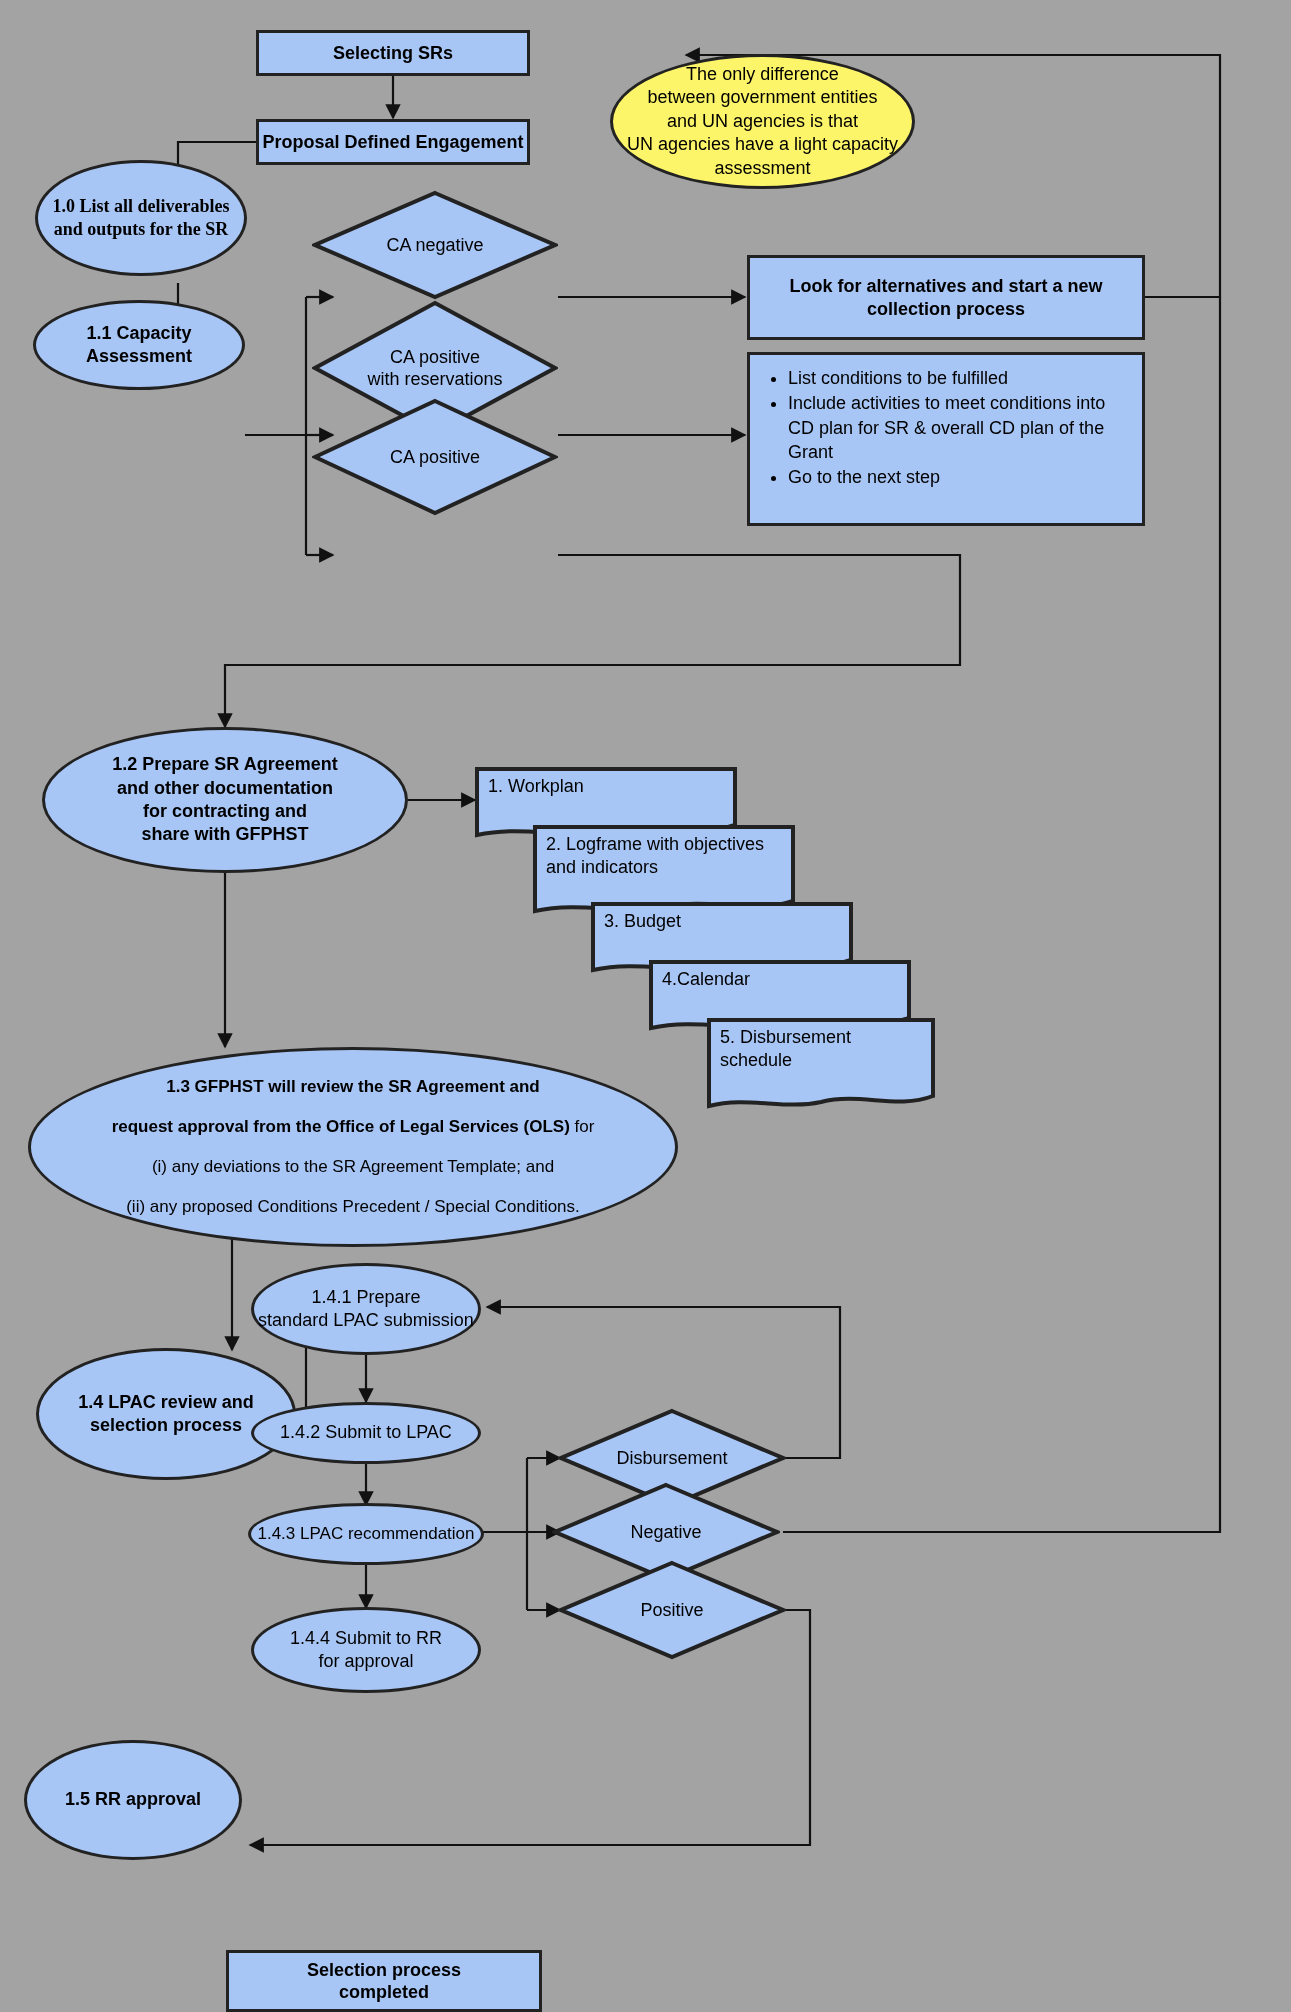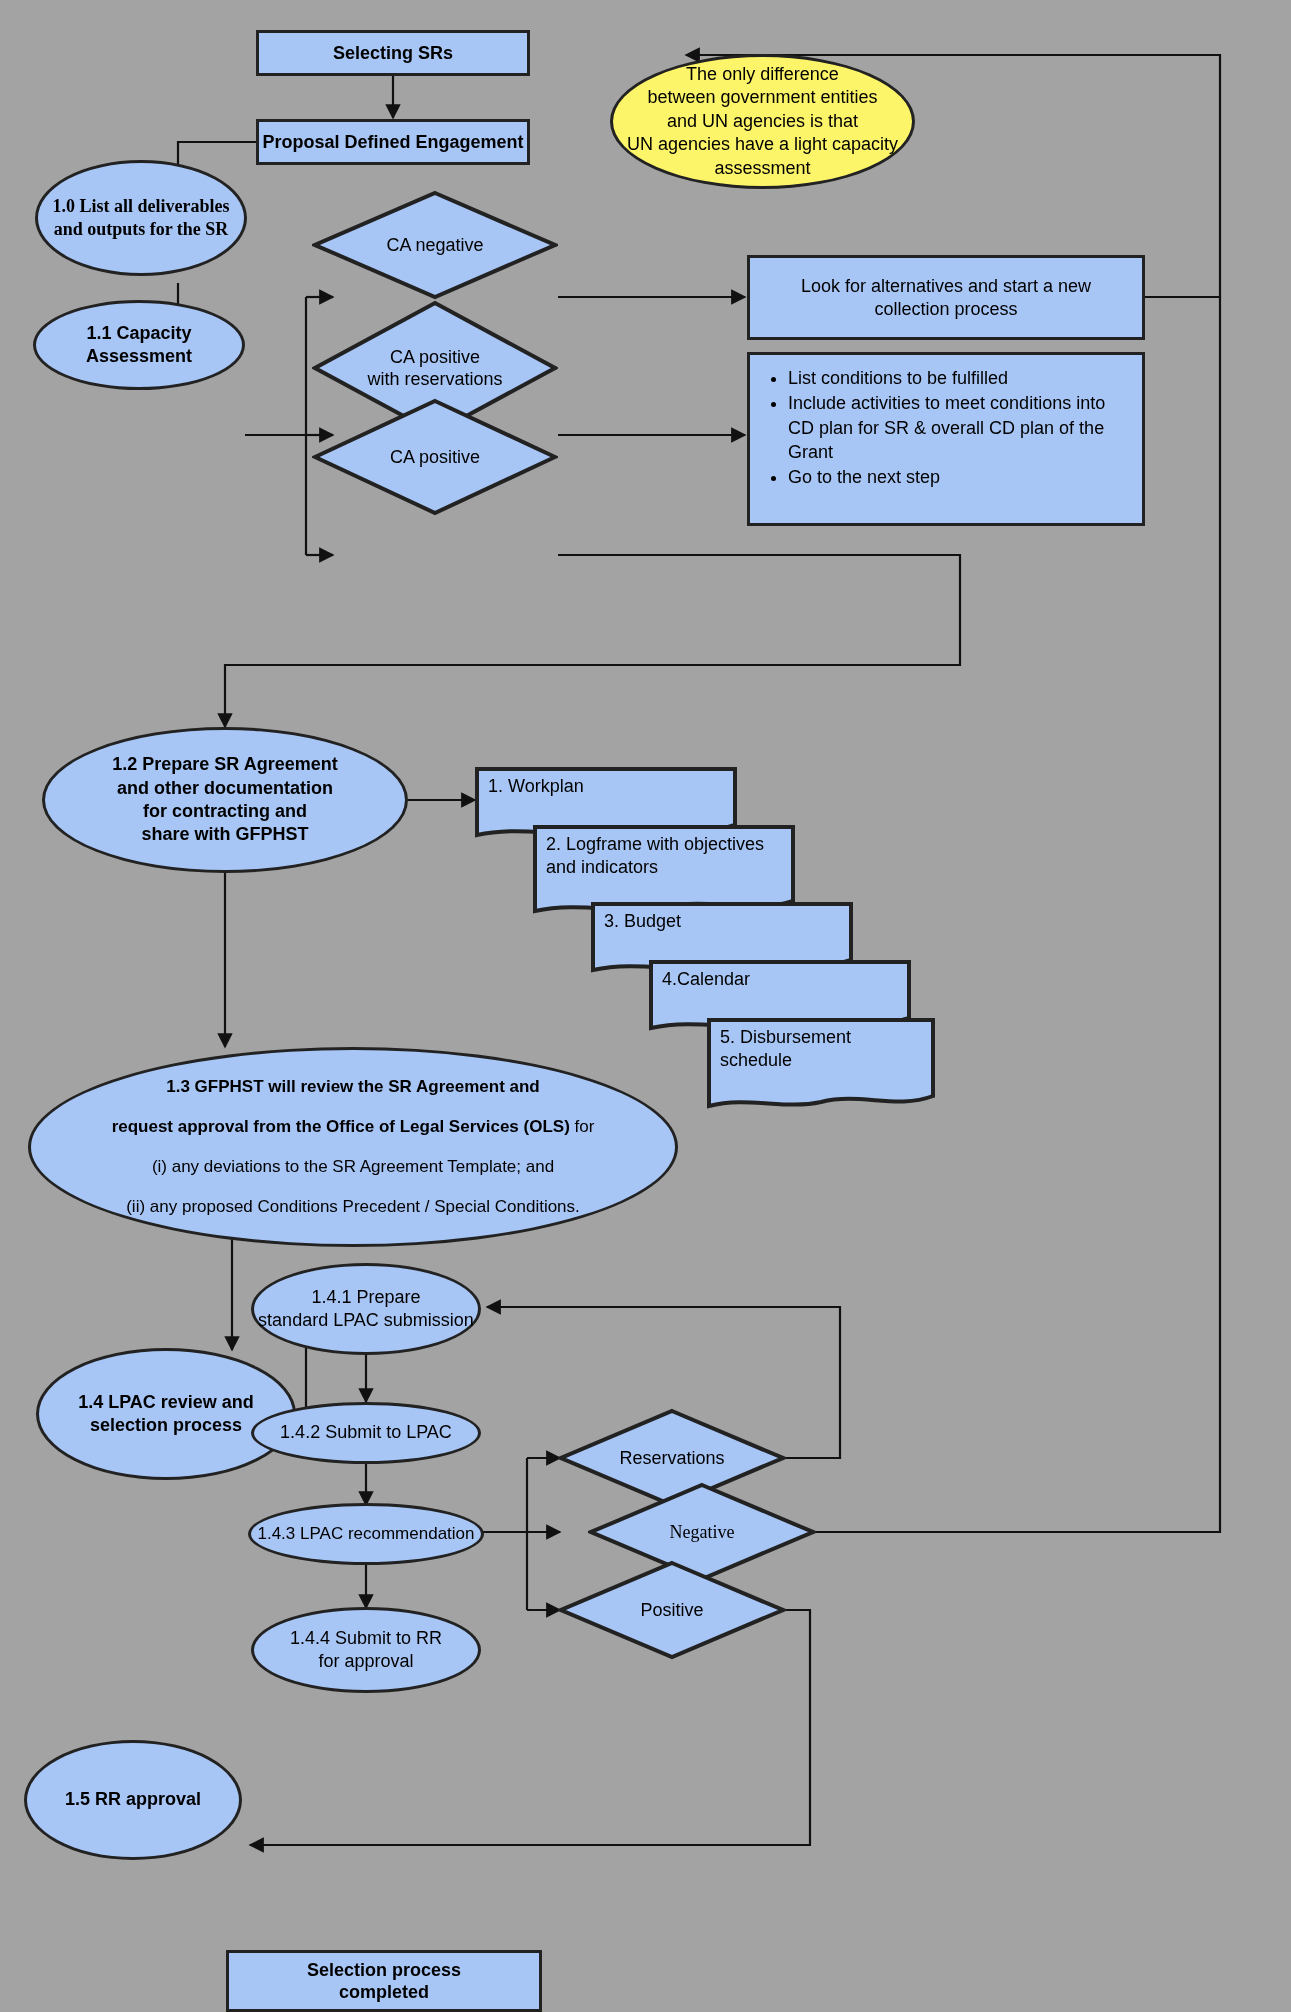--- a/index.html
+++ b/index.html
@@ -29,21 +29,21 @@
     z-index: 3;
   }
   .rect {
     background: #a8c6f5;
     border: 3px solid #222222;
     font-weight: bold;
     font-size: 18px;
     line-height: 1.25;
   }
   .rect.plain {
-    font-weight: normal;
+    font-weight: bold;
   }
   .ellipse {
     background: #a8c6f5;
     border: 3px solid #222222;
     border-radius: 50%;
     font-size: 18px;
     line-height: 1.3;
   }
   .ellipse.bold { font-weight: bold; }
   .ellipse.yellow { background: #fdf569; font-weight: normal; }
@@ -308,24 +308,24 @@
 
   <div class="node ellipse" style="left:251px; top:1607px; width:230px; height:86px; flex-direction:column;">
     <span class="lbl-l1">1.4.4 Submit to RR</span>
     <span class="lbl-l1">for approval</span>
   </div>
 
   <div class="diamond-wrap" style="left:558px; top:1408px; width:228px; height:100px;">
     <svg viewBox="0 0 228 100" width="228" height="100">
       <polygon points="114,3 225,50 114,97 3,50" fill="#a8c6f5" stroke="#222" stroke-width="4"></polygon>
     </svg>
-    <div class="diamond-label">Reservations</div>
-  </div>
-
-  <div class="diamond-wrap" style="left:588px; top:1482px; width:228px; height:100px;font-family:Liberation Serif, serif;">
+    <div class="diamond-label">Disbursement</div>
+  </div>
+
+  <div class="diamond-wrap" style="left:552px; top:1482px; width:228px; height:100px;">
     <svg viewBox="0 0 228 100" width="228" height="100">
       <polygon points="114,3 225,50 114,97 3,50" fill="#a8c6f5" stroke="#222" stroke-width="4"></polygon>
     </svg>
     <div class="diamond-label">Negative</div>
   </div>
 
   <div class="diamond-wrap" style="left:558px; top:1560px; width:228px; height:100px;">
     <svg viewBox="0 0 228 100" width="228" height="100">
       <polygon points="114,3 225,50 114,97 3,50" fill="#a8c6f5" stroke="#222" stroke-width="4"></polygon>
     </svg>

